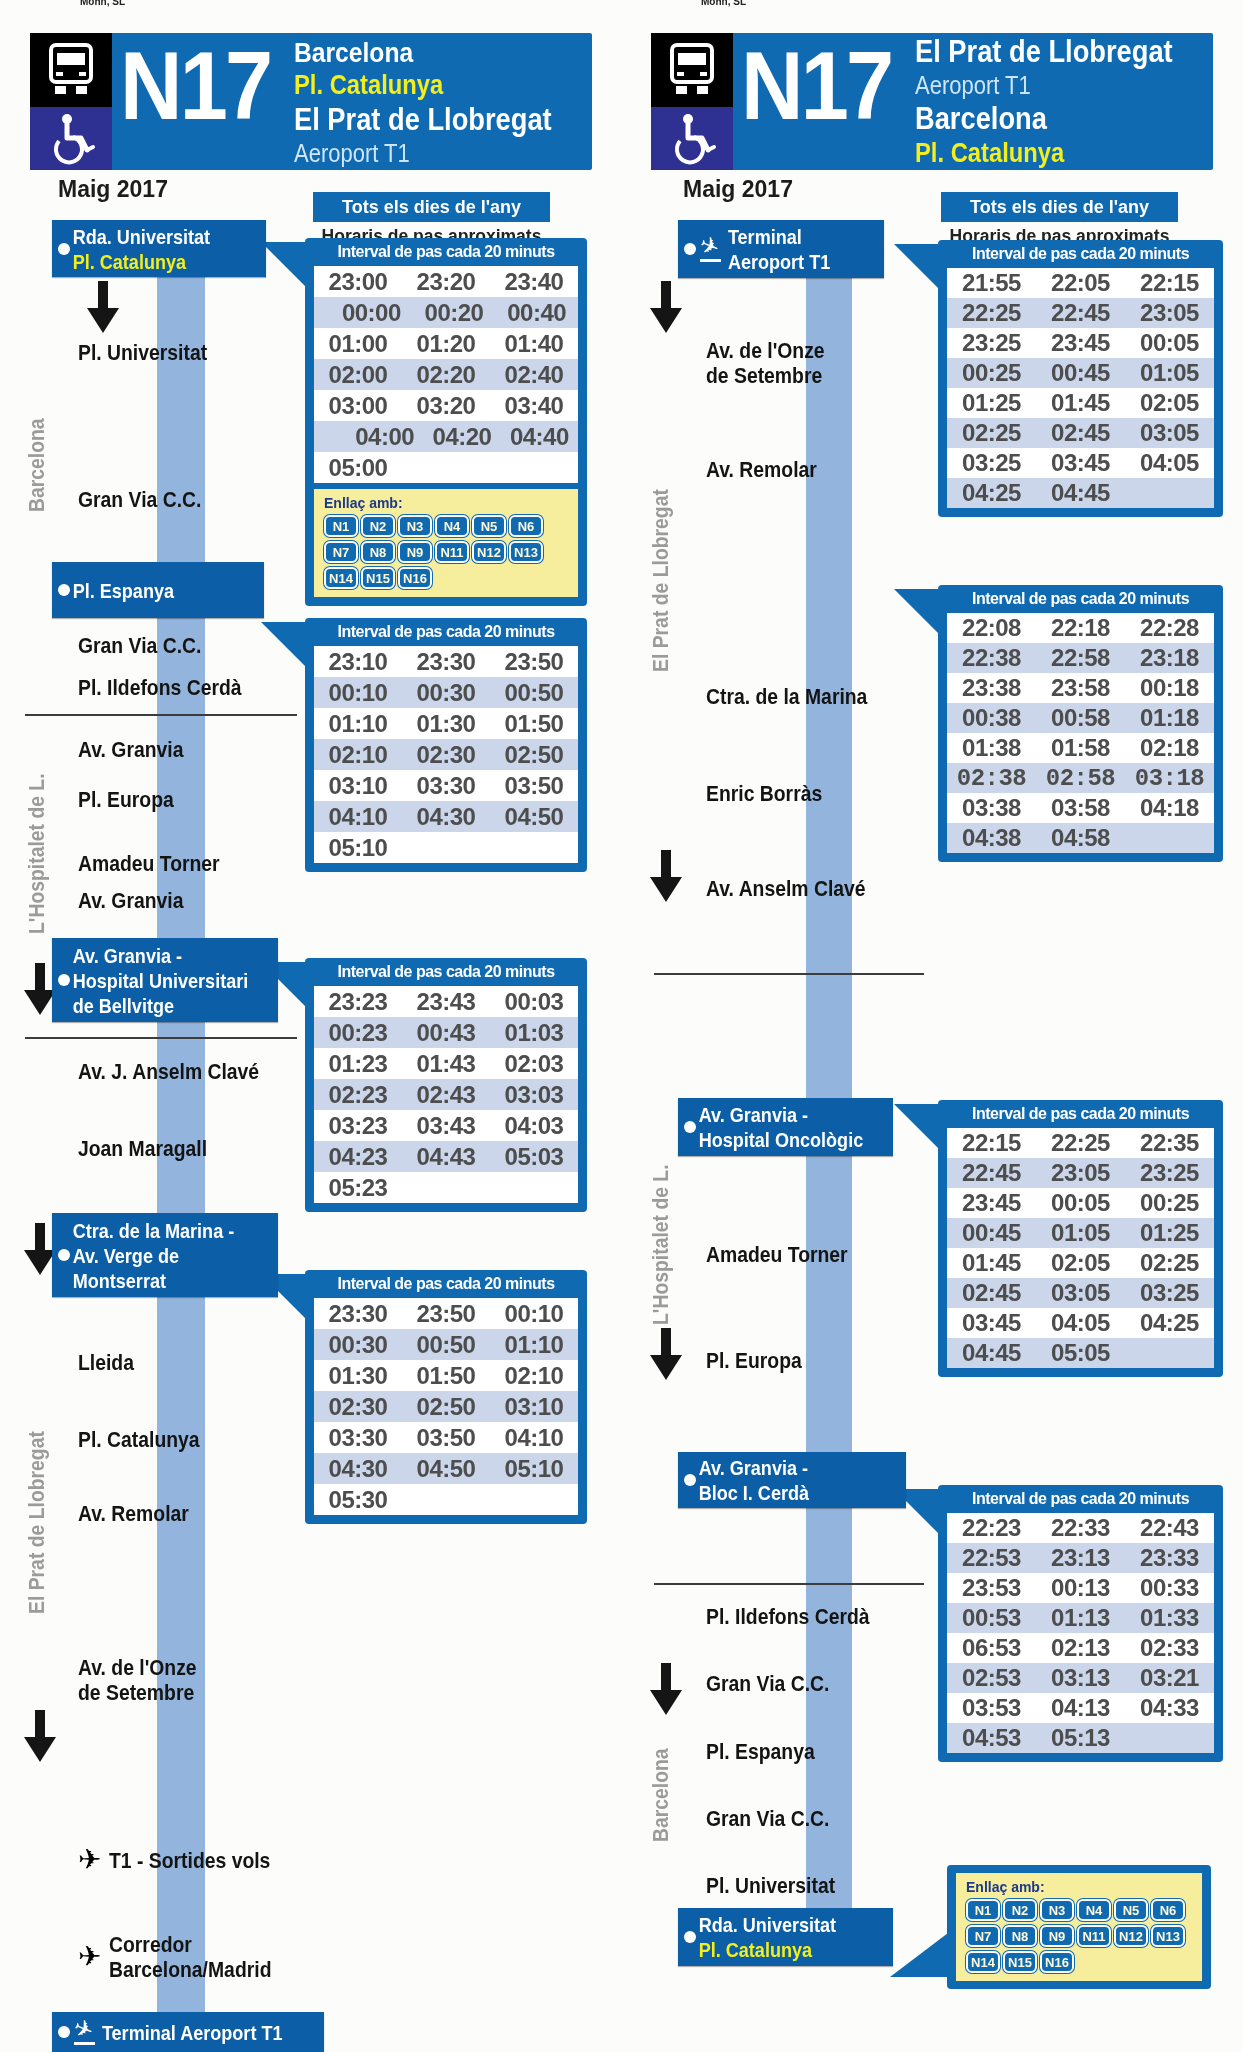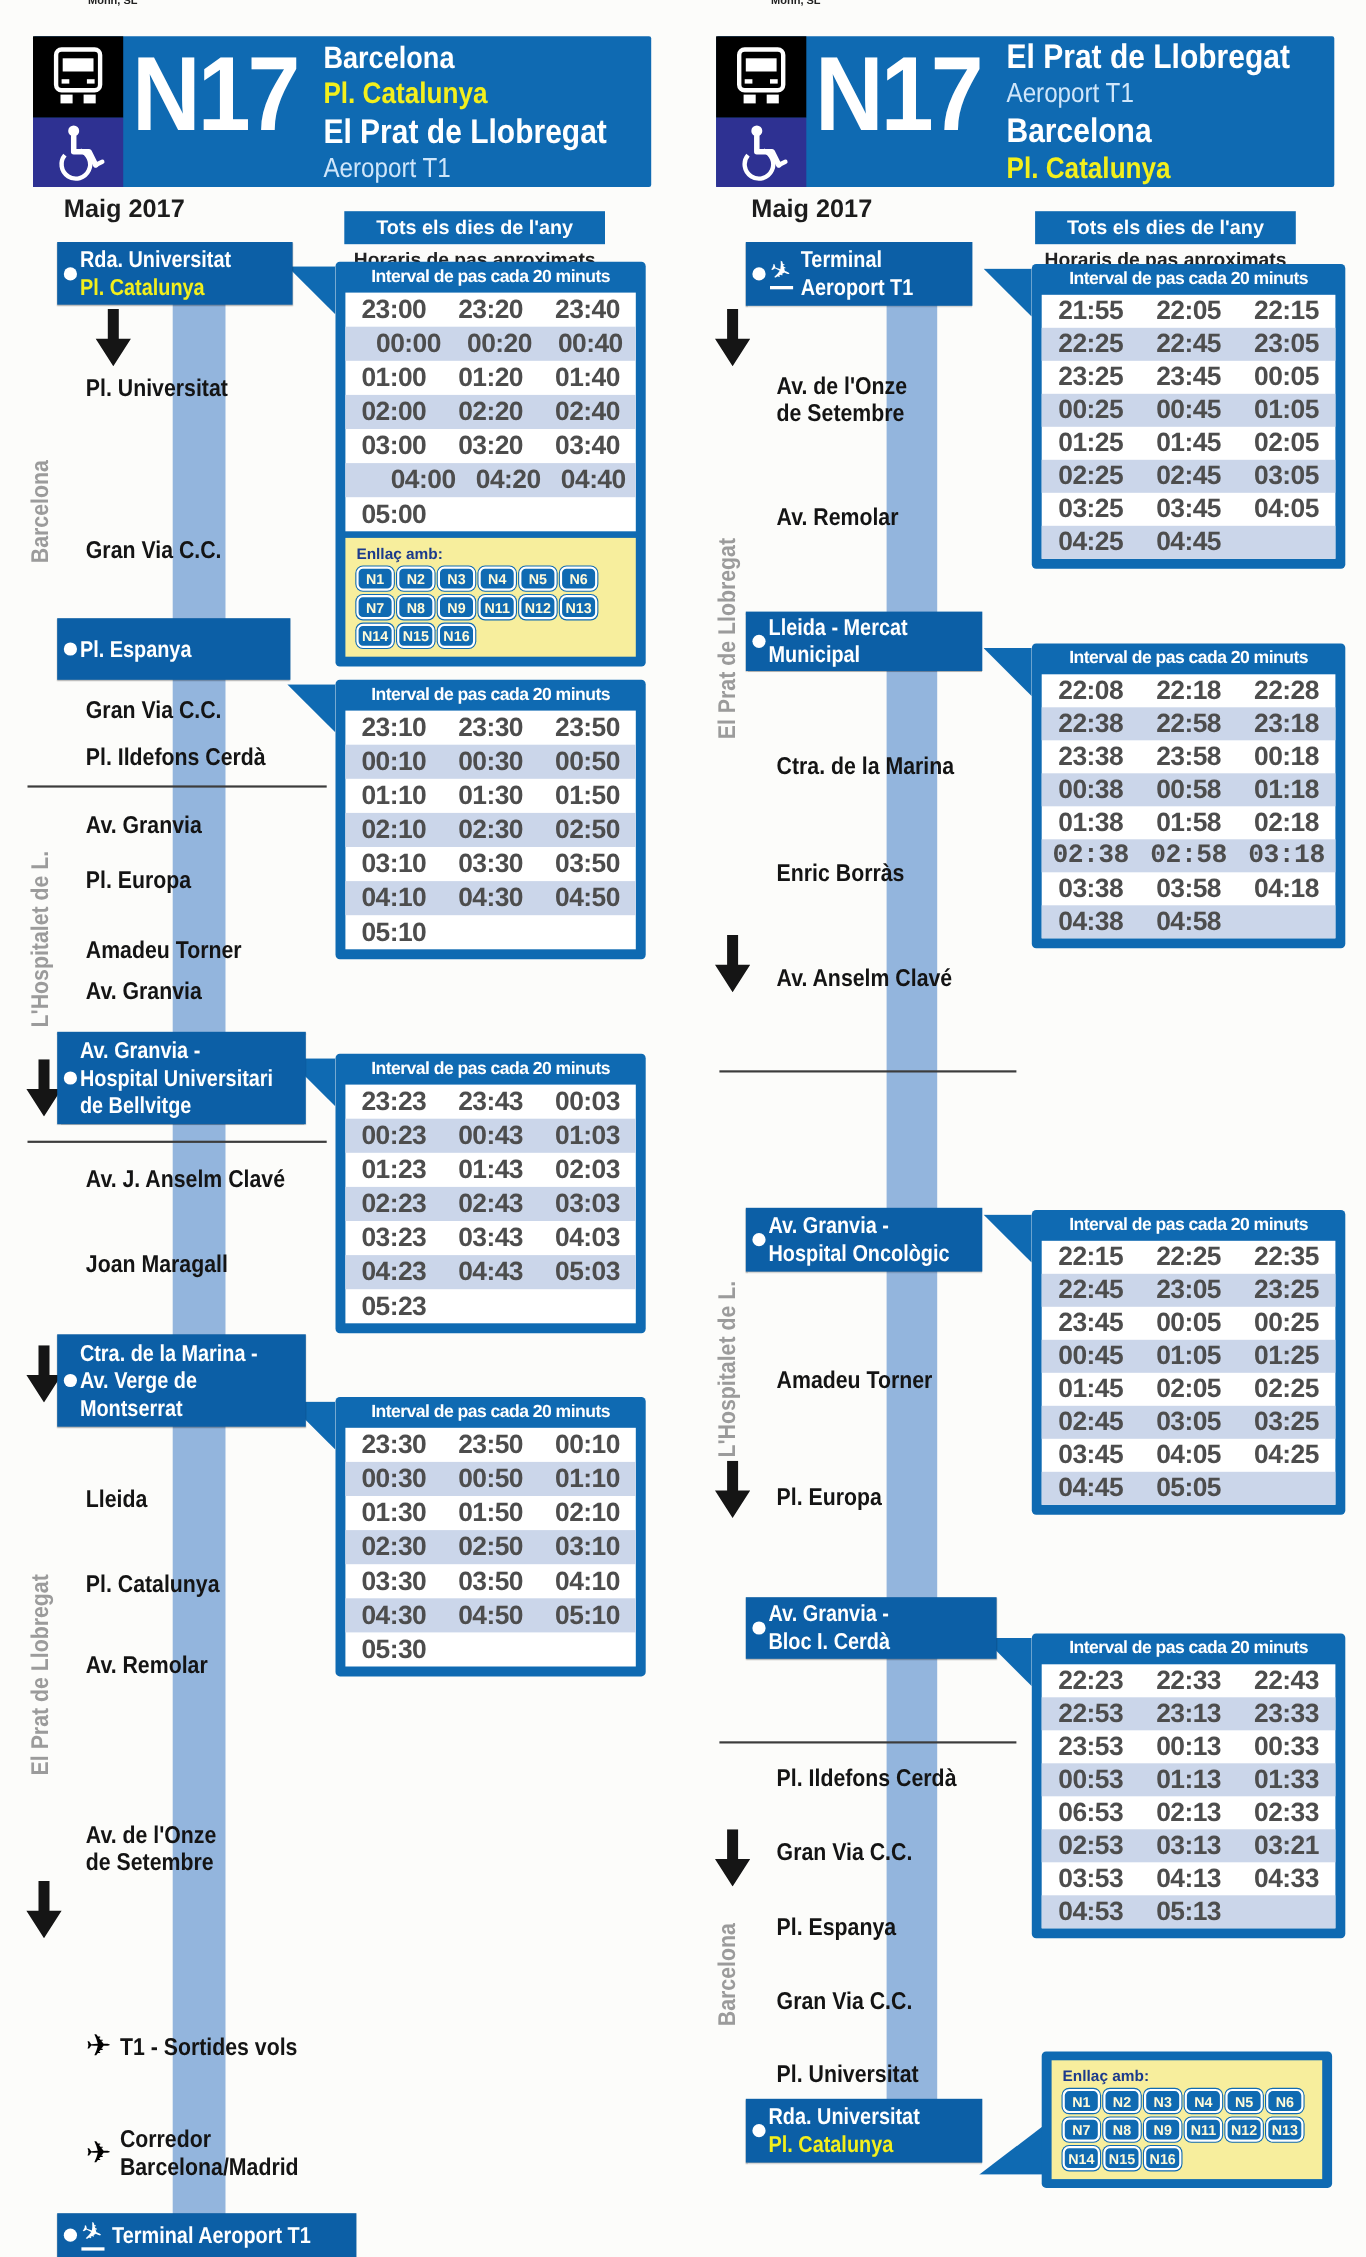--- a/index.html
+++ b/index.html
@@ -701,27 +701,20 @@
         </div>
       </div>
       <div class="mstop has-plane" style="left: 57px; top: 220px; width: 206px; height: 58px;">
         <div class="dot"></div>
         <div class="plane-land"><div class="pl-g">✈</div></div>
         <div class="txt">
           <div>Terminal</div>
           <div>Aeroport T1</div>
         </div>
       </div>
-      <div class="mstop" style="left: 57px; top: 556px; width: 215px; height: 54px;">
-        <div class="dot"></div>
-        <div class="txt">
-          <div>Lleida - Mercat</div>
-          <div>Municipal</div>
-        </div>
-      </div>
       <div class="mstop" style="left: 57px; top: 1098px; width: 215px; height: 58px;">
         <div class="dot"></div>
         <div class="txt">
           <div>Av. Granvia -</div>
           <div>Hospital Oncològic</div>
         </div>
       </div>
       <div class="mstop" style="left: 57px; top: 1452px; width: 228px; height: 56px;">
         <div class="dot"></div>
         <div class="txt">

